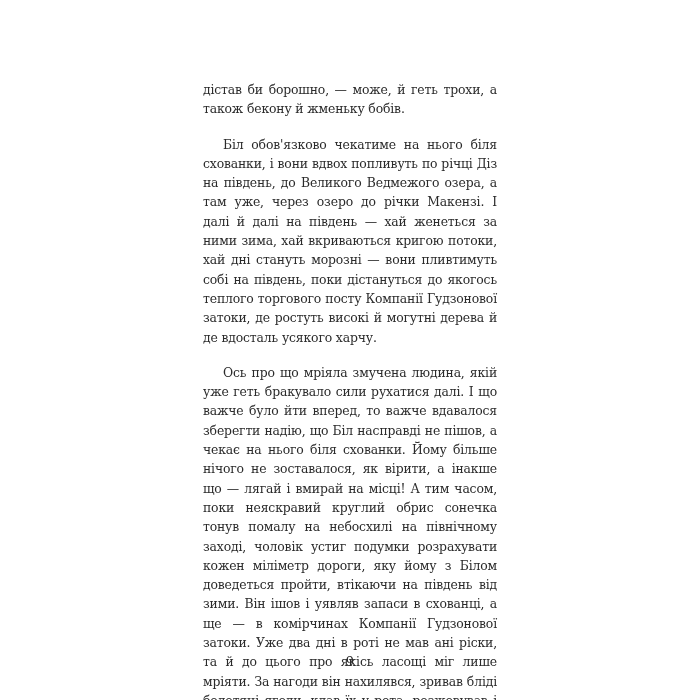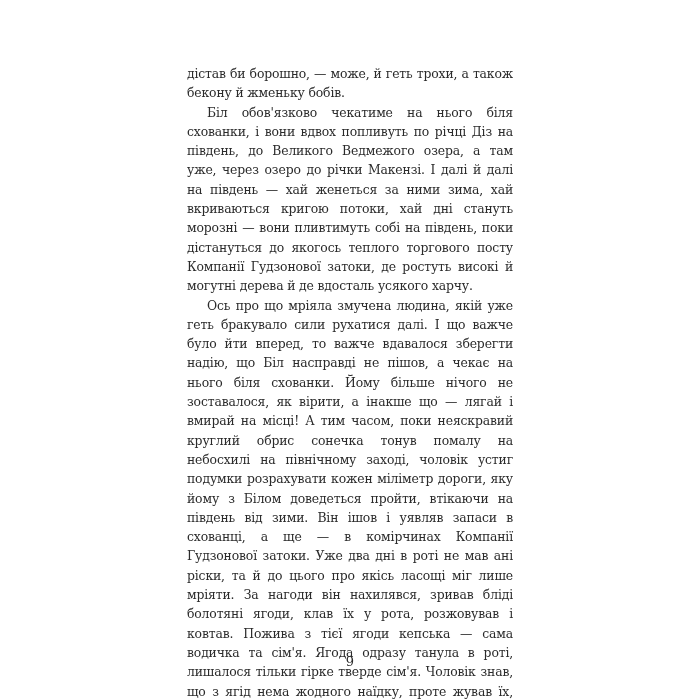--- a/index.html
+++ b/index.html
@@ -1,20 +1,20 @@
 <!DOCTYPE html>
 <html><head>
 <meta charset="utf-8">
 <style>
   html, body { margin:0; padding:0; background:#ffffff; }
   body { width:700px; height:700px; position:relative; overflow:hidden; }
   .page { position:absolute; left:187px; top:64px; width:326px;
     font-family:"DejaVu Serif", serif; font-size:12.4px; line-height:19.3px;
     color:#2b2b2b; text-align:justify; hyphens:none; letter-spacing:-0.15px; }
-  .page p { margin:0; }
+  .page p { margin:16px; }
   .page p.indent { text-indent:20px; }
   .page p.noindent { text-indent:0; }
   .pagenum { position:absolute; left:0; width:700px; top:654px; text-align:center;
     font-family:"DejaVu Serif", serif; font-size:13px; color:#2b2b2b; }
 </style>
 </head>
 <body>
 
 <div class="page">
   <p class="noindent">дістав би борошно, — може, й геть трохи, а також бекону й жменьку бобів.</p>

